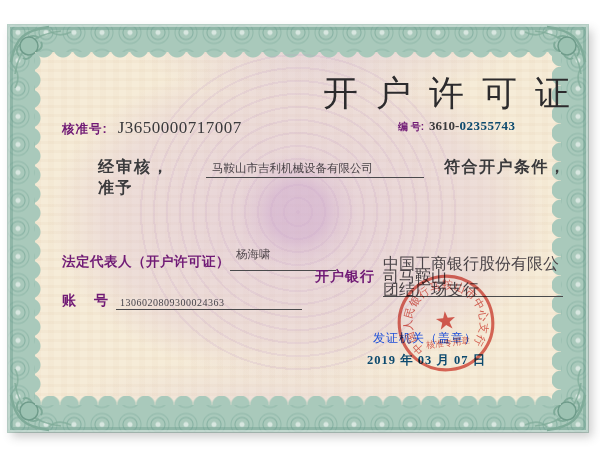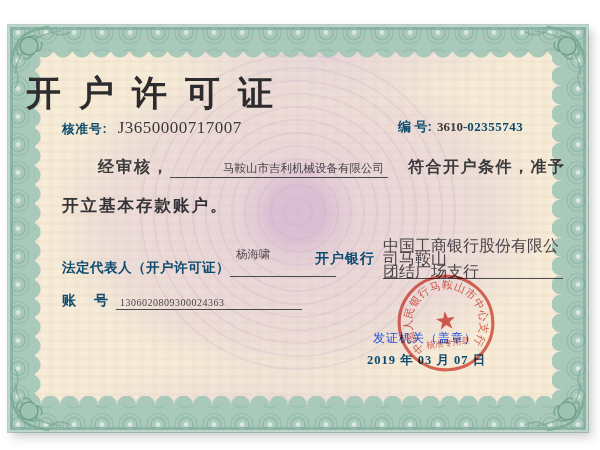--- a/index.html
+++ b/index.html
@@ -60,53 +60,53 @@
     background-size:13px 19px; background-repeat:repeat-y; background-position:right; }
 
   .corner { position:absolute; width:86px; height:86px; }
   .corner svg { width:100%; height:100%; }
   .corner.tl { left:-3px; top:-3px; }
   .corner.tr { right:-3px; top:-3px; transform:scaleX(-1); }
   .corner.br { right:-3px; bottom:-3px; transform:scale(-1,-1); }
   .corner.bl { left:-3px; bottom:-3px; transform:scaleY(-1); }
 
   .title {
-    position:absolute; left:0; right:0; top:45px; text-align:left;
-    font-family:"DejaVu Serif", serif; font-weight:bold; font-size:35px;
+    position:absolute; left:0; right:0; top:45px; text-align:right;
+    font-family:"DejaVu Serif", serif; font-weight:normal; font-size:35px;
     letter-spacing:18px; padding-left:18px; color:#2c2b2d;
   }
   .row { position:absolute; color:#3a3a3c; }
-  .lbl { font-weight:bold; color:#0c4a6e; }
+  .lbl { font-weight:bold; color:#701a75; }
   .serif-val { font-family:"Liberation Serif", serif; }
   .u { border-bottom:1px solid #4a4a4c; }
 
   .approval { left:54px; top:93px; font-size:12px; }
   .approval .lbl { font-size:12.5px; letter-spacing:1px; }
   .approval .serif-val { margin-left:10px; font-size:17px; letter-spacing:0.5px; }
 
   .serial { left:390px; top:93px; font-size:13px; }
-  .serial .lbl { font-size:13px; }
+  .serial .lbl { font-size:10px; }
   .serial .prefix { font-weight:bold; margin-left:5px; }
   .serial .red { font-weight:bold; color:#0c4a6e; letter-spacing:0.5px; }
 
   .review { left:90px; top:132px; font-size:16px; width:470px; }
   .review .lead { font-weight:bold; letter-spacing:2px; }
   .review .company { display:inline-block; width:218px; font-size:11.5px;
-      font-family:"Liberation Serif", serif; text-align:right; padding:0 4px 1px 6px;
-      vertical-align:bottom; color:#4a4448; }
+      font-family:"Liberation Serif", serif; text-align:left; padding:0 4px 1px 6px;
+      vertical-align:bottom; color:#4a4448;margin-left:36px; }
   .review .tail { font-weight:bold; letter-spacing:1.5px; margin-left:20px; }
 
   .line2 { left:54px; top:170px; font-size:16.5px; font-weight:bold; letter-spacing:2px; color:#333236; }
 
   .legalrep { left:54px; top:222px; font-size:13.5px; }
   .legalrep .lbl { letter-spacing:0.5px; }
   .legalrep .name { display:inline-block; width:106px; font-size:11.5px;
-      font-family:Liberation Sans, sans-serif; padding:0 4px 14px 6px; vertical-align:bottom; color:#53494e; }
-
-  .bank { left:307px; top:214px; font-size:14px; display:flex; align-items:center;justify-content:flex-end; }
+      font-family:Liberation Sans, sans-serif; padding:0 4px 8px 6px; vertical-align:bottom; color:#53494e; }
+
+  .bank { left:307px; top:232px; font-size:14px; display:flex; align-items:center;justify-content:flex-end; }
   .bank .lbl { letter-spacing:1px; white-space:nowrap; }
   .bank .bank-name { margin-left:8px; width:180px; font-size:16px; line-height:13px;
       font-family:"Liberation Serif", serif; color:#4a4448; padding-bottom:0; }
 
   .account { left:54px; top:267px; font-size:14px; }
   .account .lbl { letter-spacing:2px;font-family:Liberation Serif, serif; }
   .account .serif-val { display:inline-block; width:186px; margin-left:6px; font-size:10px;
       letter-spacing:0.5px; padding:0 2px 1px 4px; vertical-align:bottom; color:#45434a; }
 
   .issuer { left:365px; top:305px; font-size:12px; font-weight:normal; letter-spacing:1px; color:#1d4ed8; }
@@ -191,21 +191,20 @@
   </div>
 
   <div class="row serial">
     <span class="lbl">编 号:</span><span class="prefix serif-val">3610-</span><span class="red serif-val">02355743</span>
   </div>
 
   <div class="row review">
     <span class="lead">经审核，</span><span class="company u">马鞍山市吉利机械设备有限公司</span><span class="tail">符合开户条件，准予</span>
   </div>
 
-  <div class="row line2">开立基本存款账户。</div>
 
   <div class="row legalrep">
     <span class="lbl">法定代表人（开户许可证）</span><span class="name u">杨海啸</span>
   </div>
 
   <div class="row bank">
     <span class="lbl">开户银行</span>
     <span class="bank-name u"><span>中国工商银行股份有限公司马鞍山</span><br>
       <span>团结广场支行</span>
     </span>

